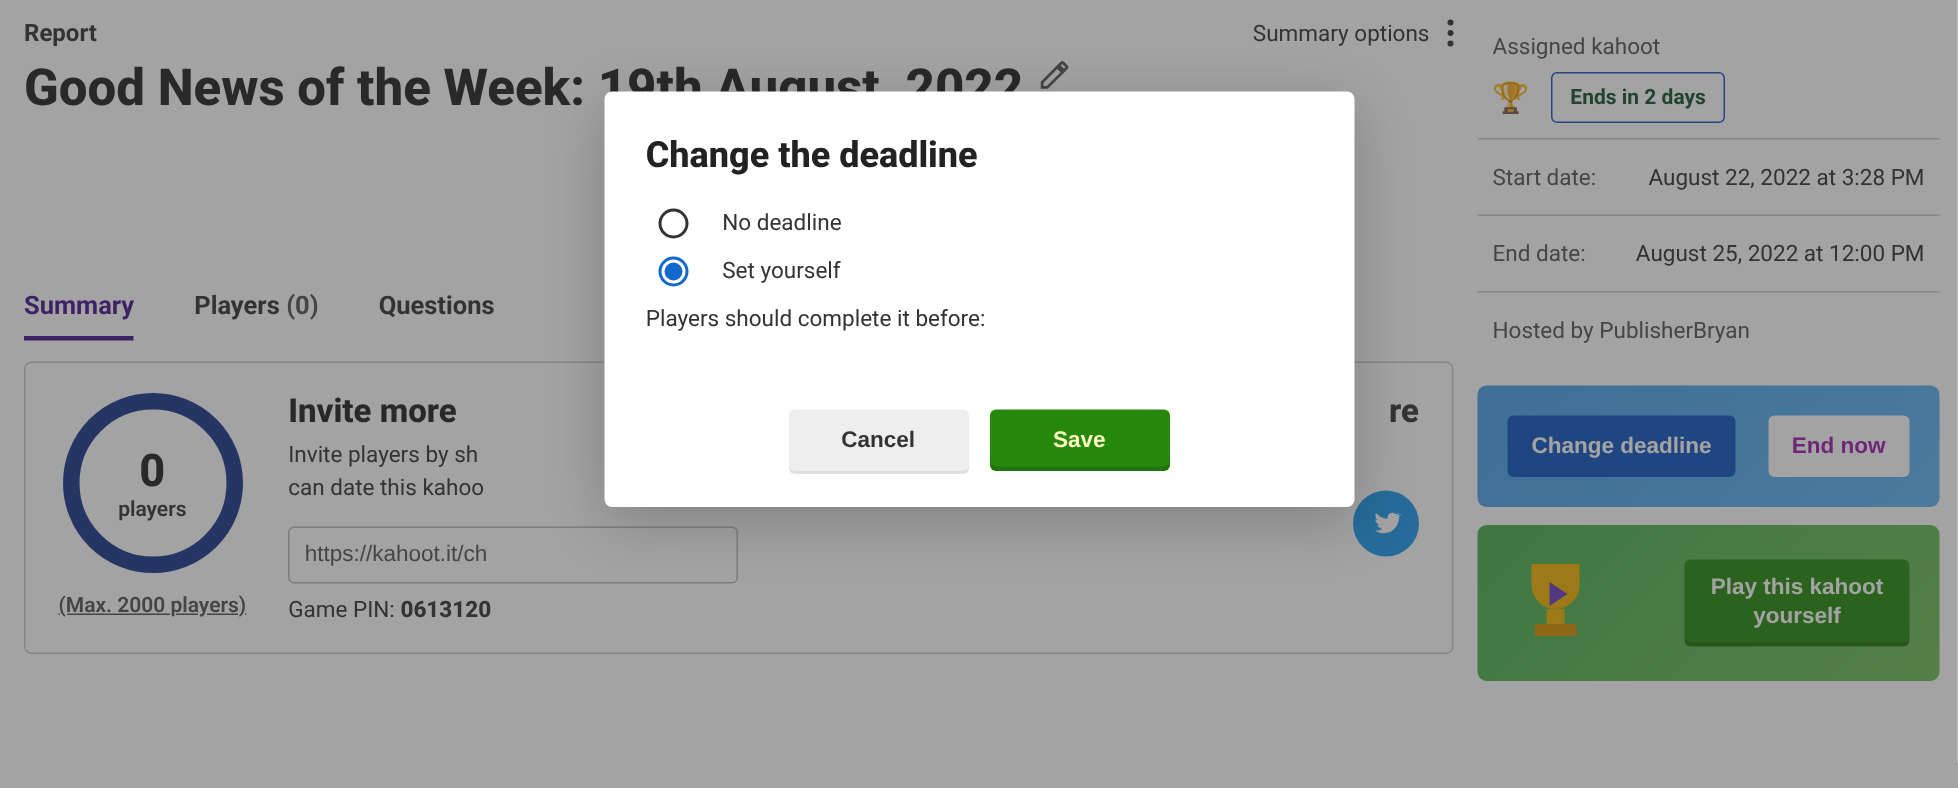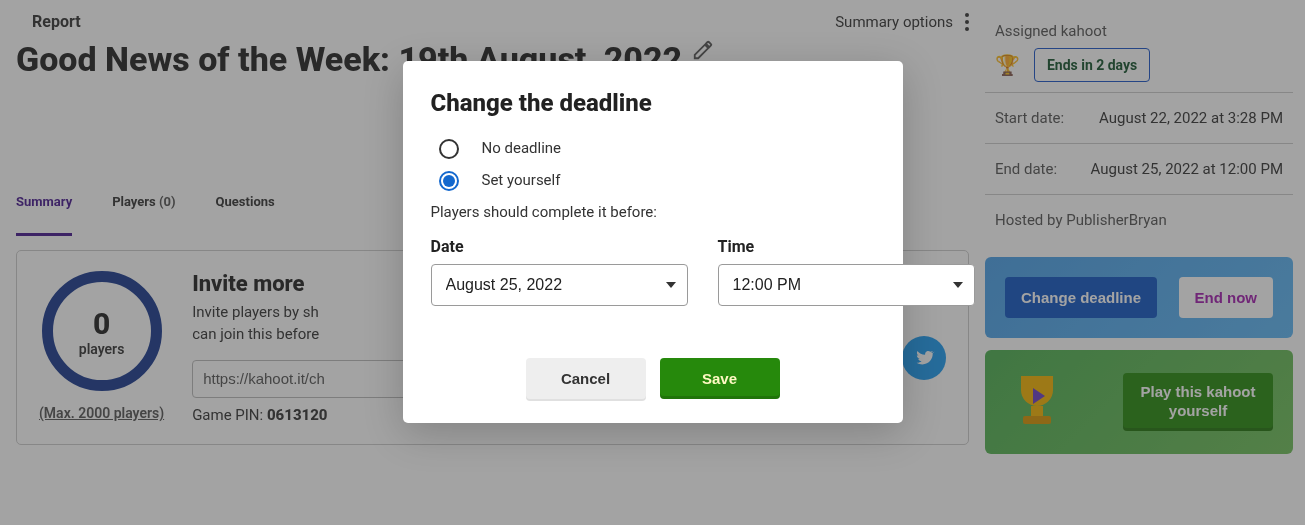--- a/index.html
+++ b/index.html
@@ -25,21 +25,20 @@
   }
   .right {
     width: 320px;
     flex-shrink: 0;
     padding: 12px 12px 12px 0;
   }
   .header-row {
     display: flex;
     justify-content: space-between;
     align-items: center;
-    margin-left: 16px;
   }
   .header-label {
     font-size: 16px;
     font-weight: 700;
     color: #333;
   }
   .report-options {
     display: flex;
     align-items: center;
     gap: 12px;
@@ -69,24 +68,24 @@
     cursor:pointer;
   }
 
   .tabs {
     display: flex;
     gap: 40px;
     margin-top: 115px;
     border-bottom: none;
   }
   .tab {
-    font-size: 13px;
+    font-size: 17px;
     font-weight: 700;
     color: #333;
-    padding-bottom: 24px;
+    padding-bottom: 10px;
     cursor: pointer;
   }
   .tab .count { color:#555; font-weight:700; }
   .tab.active {
     color: #46178f;
     border-bottom: 3px solid #46178f;
   }
 
   .summary-card {
     margin-top: 14px;
@@ -368,21 +367,21 @@
           <div class="num">0</div>
           <div class="lbl">players</div>
         </div>
         <div class="max-players">(Max. 2000 players)</div>
       </div>
 
       <div class="invite-block">
         <div class="invite-head">Invite more</div>
         <div class="invite-desc">
           <span>Invite players by sh</span><br>
-          <span>can join this before</span>
+          <span>can date this kahoo</span>
         </div>
         <input class="invite-url" readonly="" value="https://kahoot.it/ch" style="">
         <div class="game-pin">
           <span>Game PIN: </span><span class="pin">0613120</span>
         </div>
       </div>
 
       <div class="share-block">
         <div class="share-head">re</div>
         <div class="share-icons">
@@ -441,33 +440,19 @@
       <span class="radio"></span>
       <span class="radio-label">No deadline</span>
     </div>
     <div class="radio-row">
       <span class="radio sel"></span>
       <span class="radio-label">Set yourself</span>
     </div>
 
     <div class="hint">Players should complete it before:</div>
 
-    <div class="fields">
-      <div class="field">
-        <label>Date</label>
-        <div class="select-wrap">
-          <input class="select" readonly="" value="August 25, 2022" style="">
-        </div>
-      </div>
-      <div class="field">
-        <label>Time</label>
-        <div class="select-wrap">
-          <input class="select" readonly="" value="12:00 PM" style="">
-        </div>
-      </div>
-    </div>
 
     <div class="modal-actions">
       <button class="btn cancel">Cancel</button>
       <button class="btn save">Save</button>
     </div>
   </div>
 </div>
 
 </body></html>

